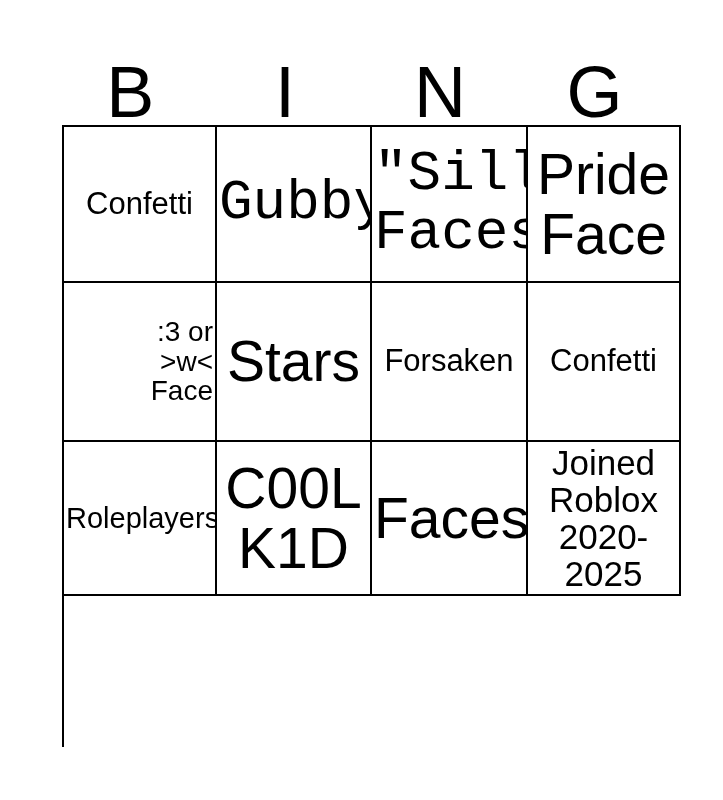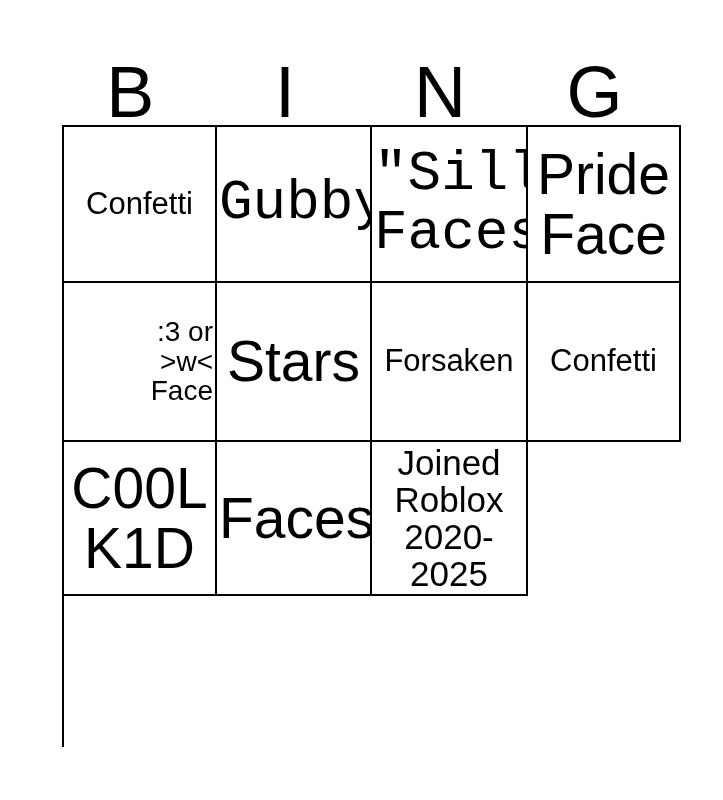--- a/index.html
+++ b/index.html
@@ -124,20 +124,23 @@
         <span class="cell-text fs-xxl">Stars</span>
       </div>
     <div class="bingo-cell">
         <span class="cell-text fs-s">Forsaken</span>
       </div>
     <div class="bingo-cell">
         <span class="cell-text fs-s">Confetti</span>
       </div>
 
     <div class="bingo-cell">
+        <span class="cell-text fs-xs">Roleplayers</span>
+      </div>
+    <div class="bingo-cell">
         <span class="cell-text fs-xxl">C00L
 K1D</span>
       </div>
     <div class="bingo-cell">
         <span class="cell-text fs-xxl">Faces</span>
       </div>
     <div class="bingo-cell">
         <span class="cell-text fs-xxs">Joined
 Roblox
 2020-

